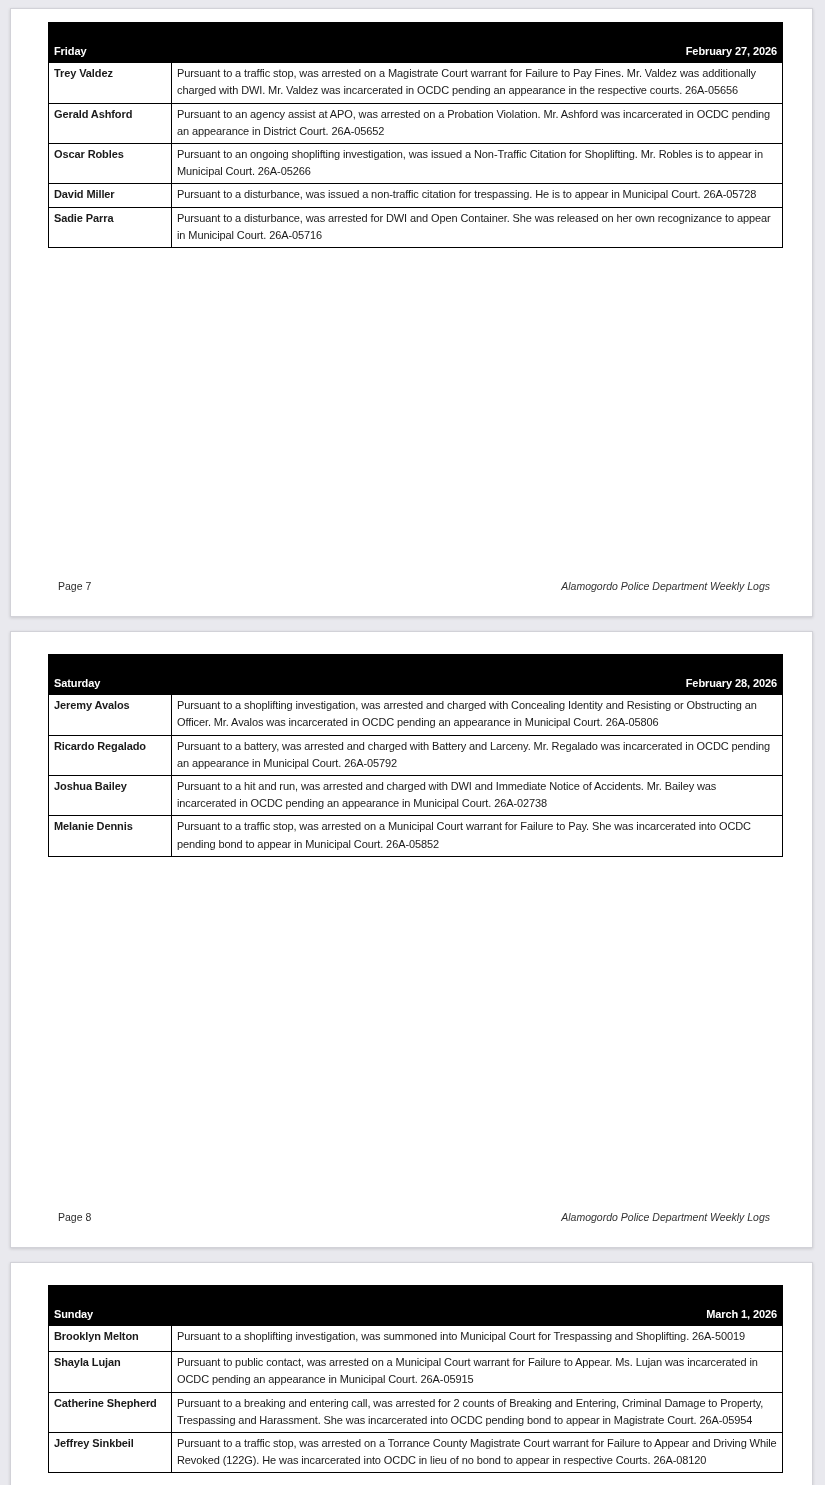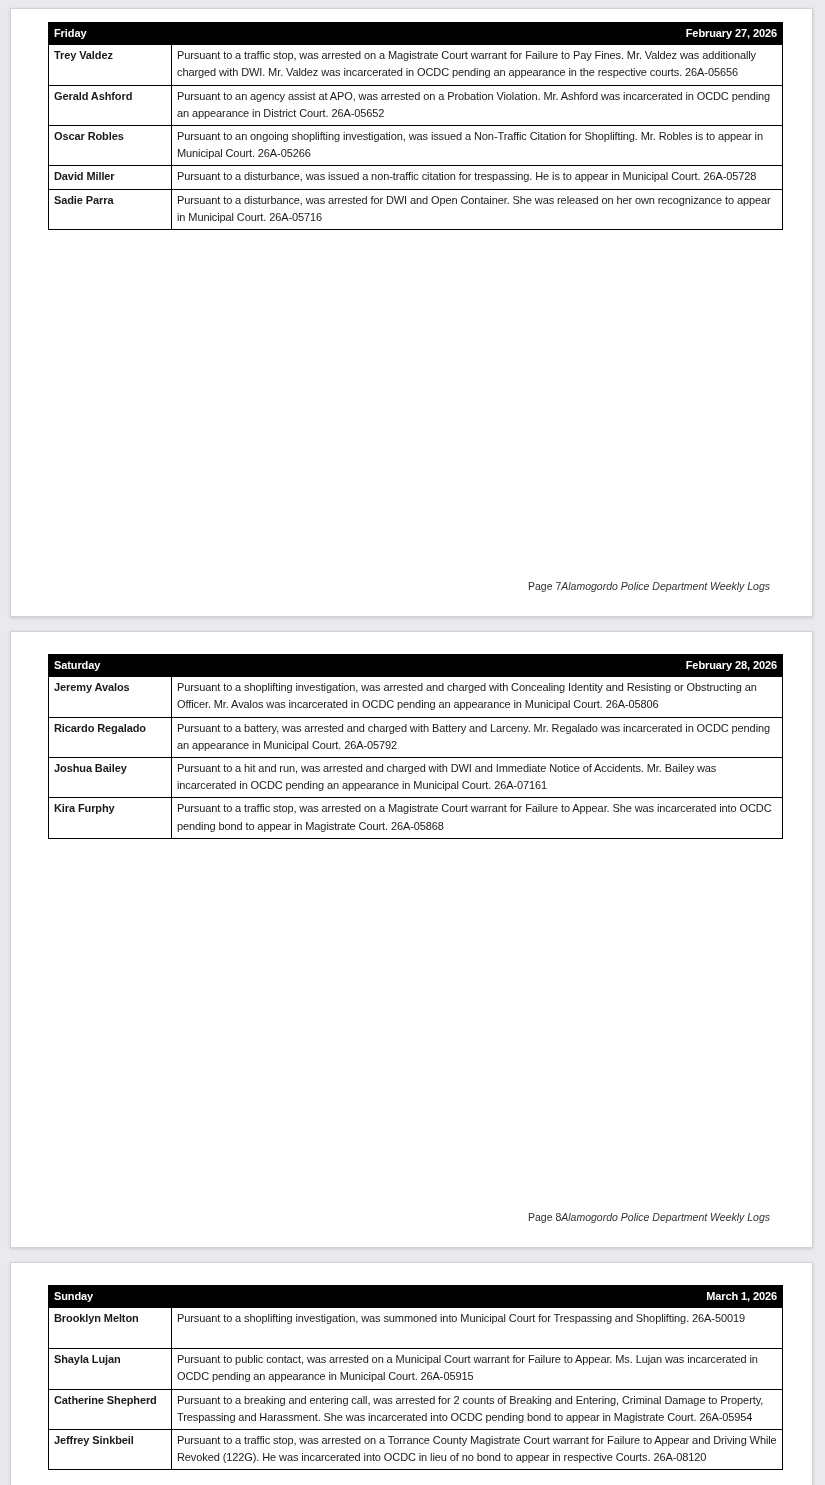--- a/index.html
+++ b/index.html
@@ -40,34 +40,34 @@
     border: 1px solid #000000;
     vertical-align: top;
     padding: 2px 5px 3px 5px;
     line-height: 17.2px;
     letter-spacing: -0.1px;
   }
   .head-row th {
     background: #000000;
     color: #ffffff;
     font-weight: bold;
-    padding-top: 2px; padding-bottom: 2px;
+    padding-top: 20px; padding-bottom: 2px;
   }
   .day-cell  { text-align: left; }
   .date-cell { text-align: right; }
 
   .name-cell { font-weight: bold; }
   .desc-cell { font-weight: normal; margin-left: 28px; }
-  tr.tall td { height: 41px; }
+  tr.tall td { height: 26px; }
 
   .page-footer {
     position: absolute;
     left: 47px; right: 42px; bottom: 24px;
     display: flex;
-    justify-content: flex-end;
+    justify-content: space-between;
     align-items: baseline;
     font-size: 10.5px;
     color: #2b2b2b;
   }
   .page-footer .brand { font-style: italic; color: #333333; }
 </style>
 </head>
 <body>
 
 <div id="viewport">
@@ -135,28 +135,28 @@
     <td class="desc-cell">Pursuant to a shoplifting investigation, was arrested and charged with Concealing Identity and Resisting or Obstructing an Officer. Mr. Avalos was incarcerated in OCDC pending an appearance in Municipal Court. 26A-05806</td>
   </tr>
 
   <tr class="entry-row">
     <td class="name-cell">Ricardo Regalado</td>
     <td class="desc-cell">Pursuant to a battery, was arrested and charged with Battery and Larceny. Mr. Regalado was incarcerated in OCDC pending an appearance in Municipal Court. 26A-05792</td>
   </tr>
 
   <tr class="entry-row">
     <td class="name-cell">Joshua Bailey</td>
-    <td class="desc-cell">Pursuant to a hit and run, was arrested and charged with DWI and Immediate Notice of Accidents. Mr. Bailey was incarcerated in OCDC pending an appearance in Municipal Court. 26A-07161</td>
-  </tr>
-
-
-  <tr class="entry-row">
-    <td class="name-cell">Kira Furphy</td>
-    <td class="desc-cell">Pursuant to a traffic stop, was arrested on a Magistrate Court warrant for Failure to Appear. She was incarcerated into OCDC pending bond to appear in Magistrate Court. 26A-05868</td>
-  </tr>
+    <td class="desc-cell">Pursuant to a hit and run, was arrested and charged with DWI and Immediate Notice of Accidents. Mr. Bailey was incarcerated in OCDC pending an appearance in Municipal Court. 26A-02738</td>
+  </tr>
+
+  <tr class="entry-row">
+    <td class="name-cell">Melanie Dennis</td>
+    <td class="desc-cell">Pursuant to a traffic stop, was arrested on a Municipal Court warrant for Failure to Pay. She was incarcerated into OCDC pending bond to appear in Municipal Court. 26A-05852</td>
+  </tr>
+
 </tbody>
     </table>
     <footer class="page-footer">
       <span class="page-num">Page 8</span>
       <span class="brand">Alamogordo Police Department Weekly Logs</span>
     </footer>
   </section>
 
   <section class="page">
     <table class="doc-table">

